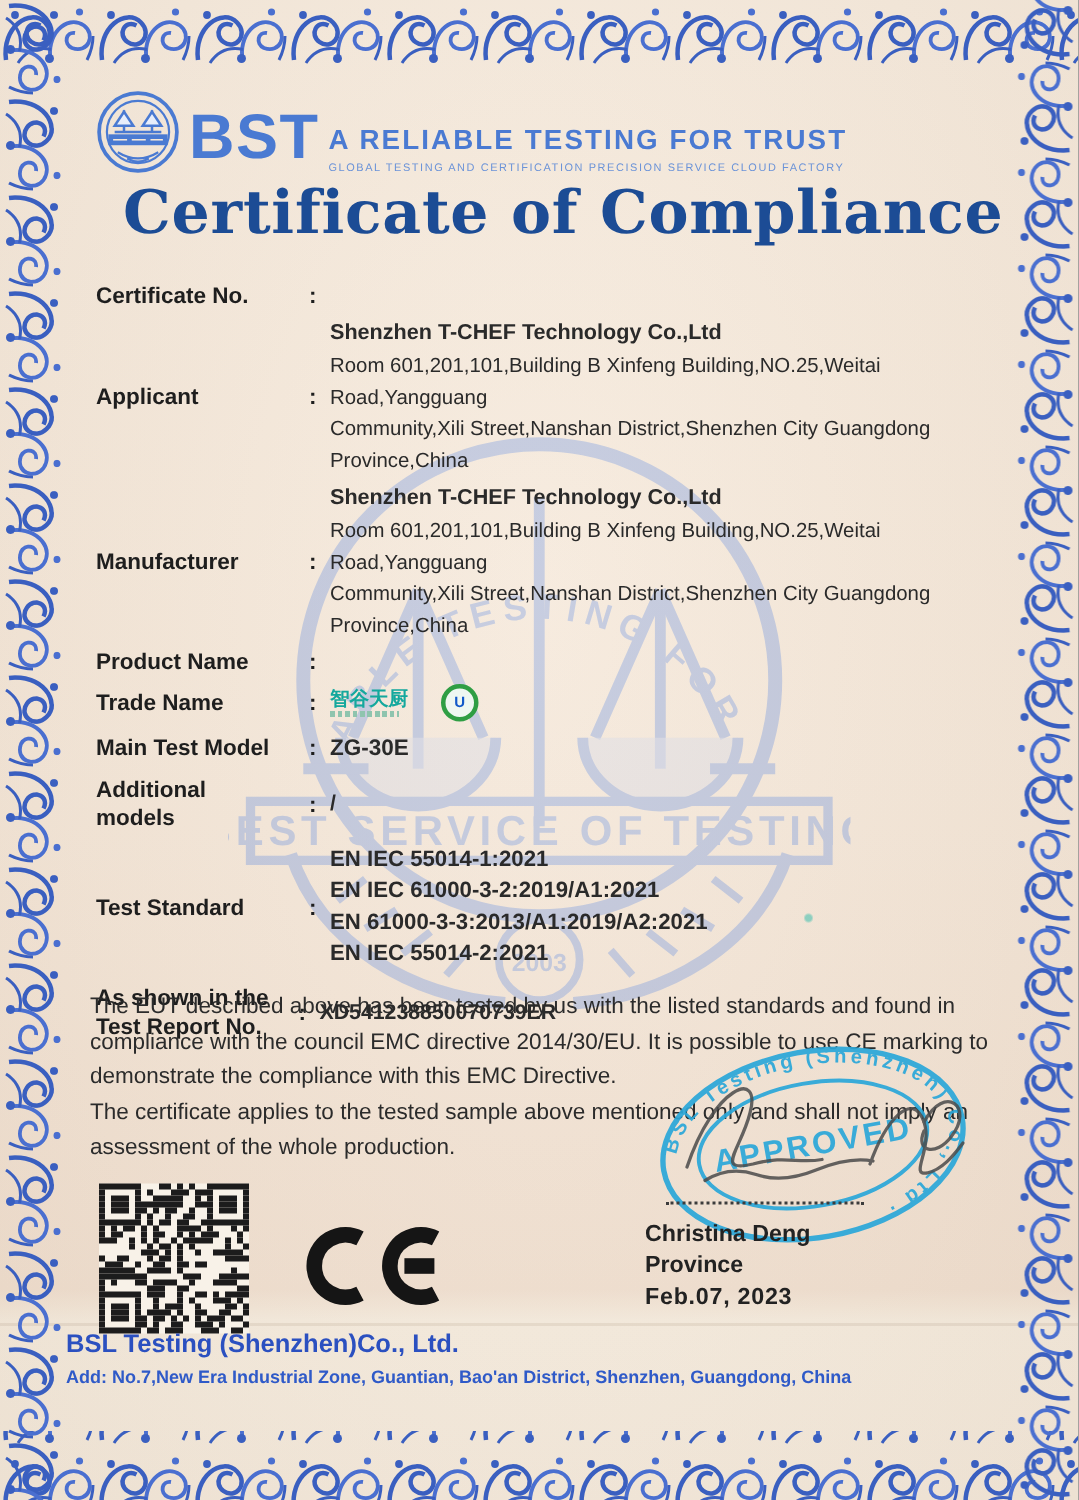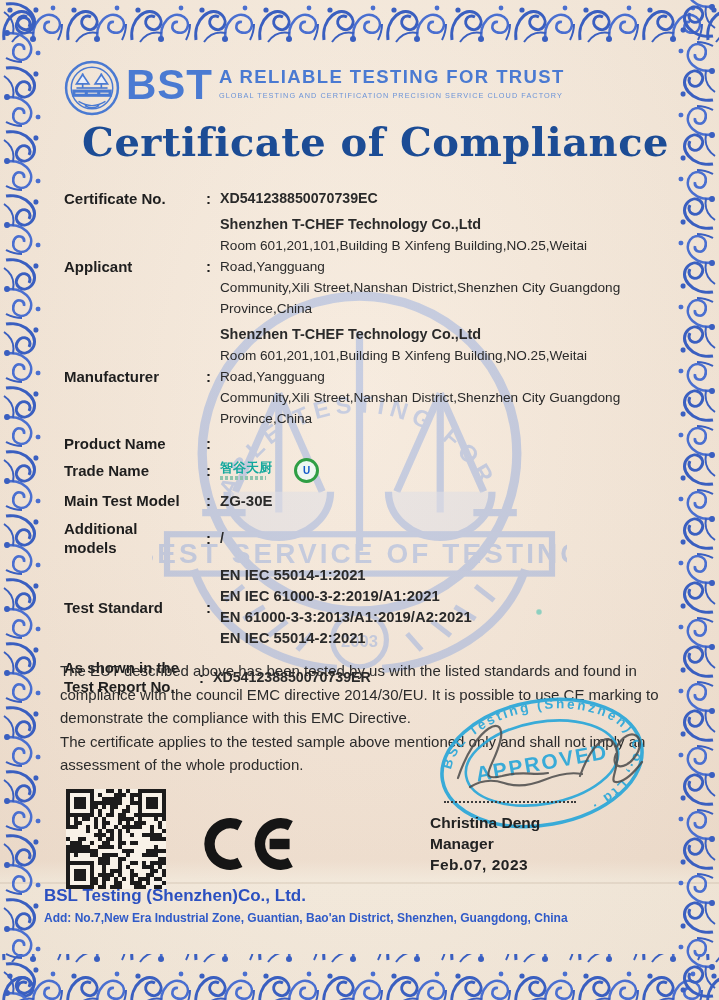--- a/index.html
+++ b/index.html
@@ -5,21 +5,21 @@
   html,body{margin:0;padding:0;}
   body{font-family:"Liberation Sans",sans-serif;background:#8a8a8a;}
   .page{position:relative;width:719px;height:1000px;margin:0 auto;overflow:hidden;
         background:linear-gradient(180deg,#f7ecdf 0%,#f5e8da 55%,#f2e2d3 86%,#f7eee1 88%,#f6ecdf 100%);}
   .page::after{content:"";position:absolute;inset:0;pointer-events:none;
         background:radial-gradient(ellipse at 50% 40%, rgba(255,255,255,0.10), rgba(120,80,40,0.07) 95%);}
   .border-svg{position:absolute;inset:0;z-index:6;pointer-events:none;}
   .crease{position:absolute;left:0;width:719px;height:2px;background:rgba(120,90,60,.10);z-index:1;}
 
   
-  .header{position:absolute;top:60px;left:64px;display:flex;align-items:flex-start;z-index:2;}
+  .header{position:absolute;top:60px;left:64px;display:flex;align-items:flex-end;z-index:2;}
   .emblem{width:56px;height:56px;}
   .brand{font-size:42px;font-weight:bold;color:#4a7ad2;letter-spacing:1px;line-height:50px;margin-left:6px;}
   .tagline-wrap{margin-left:6px;margin-top:6px;}
   .tagline{font-size:18.5px;font-weight:bold;color:#4a7ad2;letter-spacing:1.4px;}
   .subtagline{font-size:7.3px;color:#6b93d8;letter-spacing:1.05px;margin-top:3px;}
   .doc-title{position:absolute;top:118px;left:16px;width:719px;text-align:center;z-index:2;
         font-family:"DejaVu Serif",serif;font-weight:bold;font-size:40px;color:#1c4c95;letter-spacing:0.5px;}
 
   
   .watermark{position:absolute;top:290px;left:152px;z-index:0;opacity:.5;}
@@ -165,21 +165,20 @@
     </div>
   </div>
 
   <div class="doc-title">Certificate of Compliance</div>
 
   <div class="fields">
 
     <div class="frow">
       <div class="flabel">Certificate No.</div>
       <div class="fcolon">:</div>
-      <div class="fvalue bold">XD541238850070739EC</div>
     </div>
 
     <div class="frow">
       <div class="flabel">Applicant</div>
       <div class="fcolon">:</div>
       <div class="fvalue">
         <div class="company">Shenzhen T-CHEF Technology Co.,Ltd</div>
         <div class="addr">Room 601,201,101,Building B Xinfeng Building,NO.25,Weitai Road,Yangguang</div>
         <div class="addr">Community,Xili Street,Nanshan District,Shenzhen City Guangdong</div>
         <div class="addr">Province,China</div>
@@ -266,21 +265,21 @@
       <path d="M28,88 C46,34 78,22 70,52 C64,76 46,92 72,86 C94,80 102,86 118,83"></path>
       <path d="M40,97 q16,-10 34,-4 t 40,-3 t 38,-6"></path>
       <path d="M150,86 C160,58 178,36 186,58 C192,76 176,94 188,92 C198,90 206,80 212,72"></path>
       <path d="M186,58 c14,-26 34,-10 18,10 c-10,13 -24,10 -18,-4"></path>
     </g>
   </svg>
   <div class="dotline"></div>
 
   <div class="signer">
     <div>Christina Deng</div>
-    <div>Manager</div>
+    <div>Province</div>
     <div class="date">Feb.07, 2023</div>
   </div>
 
   <div class="qr" id="qr">
       <div class="on"></div>
       <div class="on"></div>
       <div class="on"></div>
       <div class="on"></div>
       <div class="on"></div>
       <div class="on"></div>

